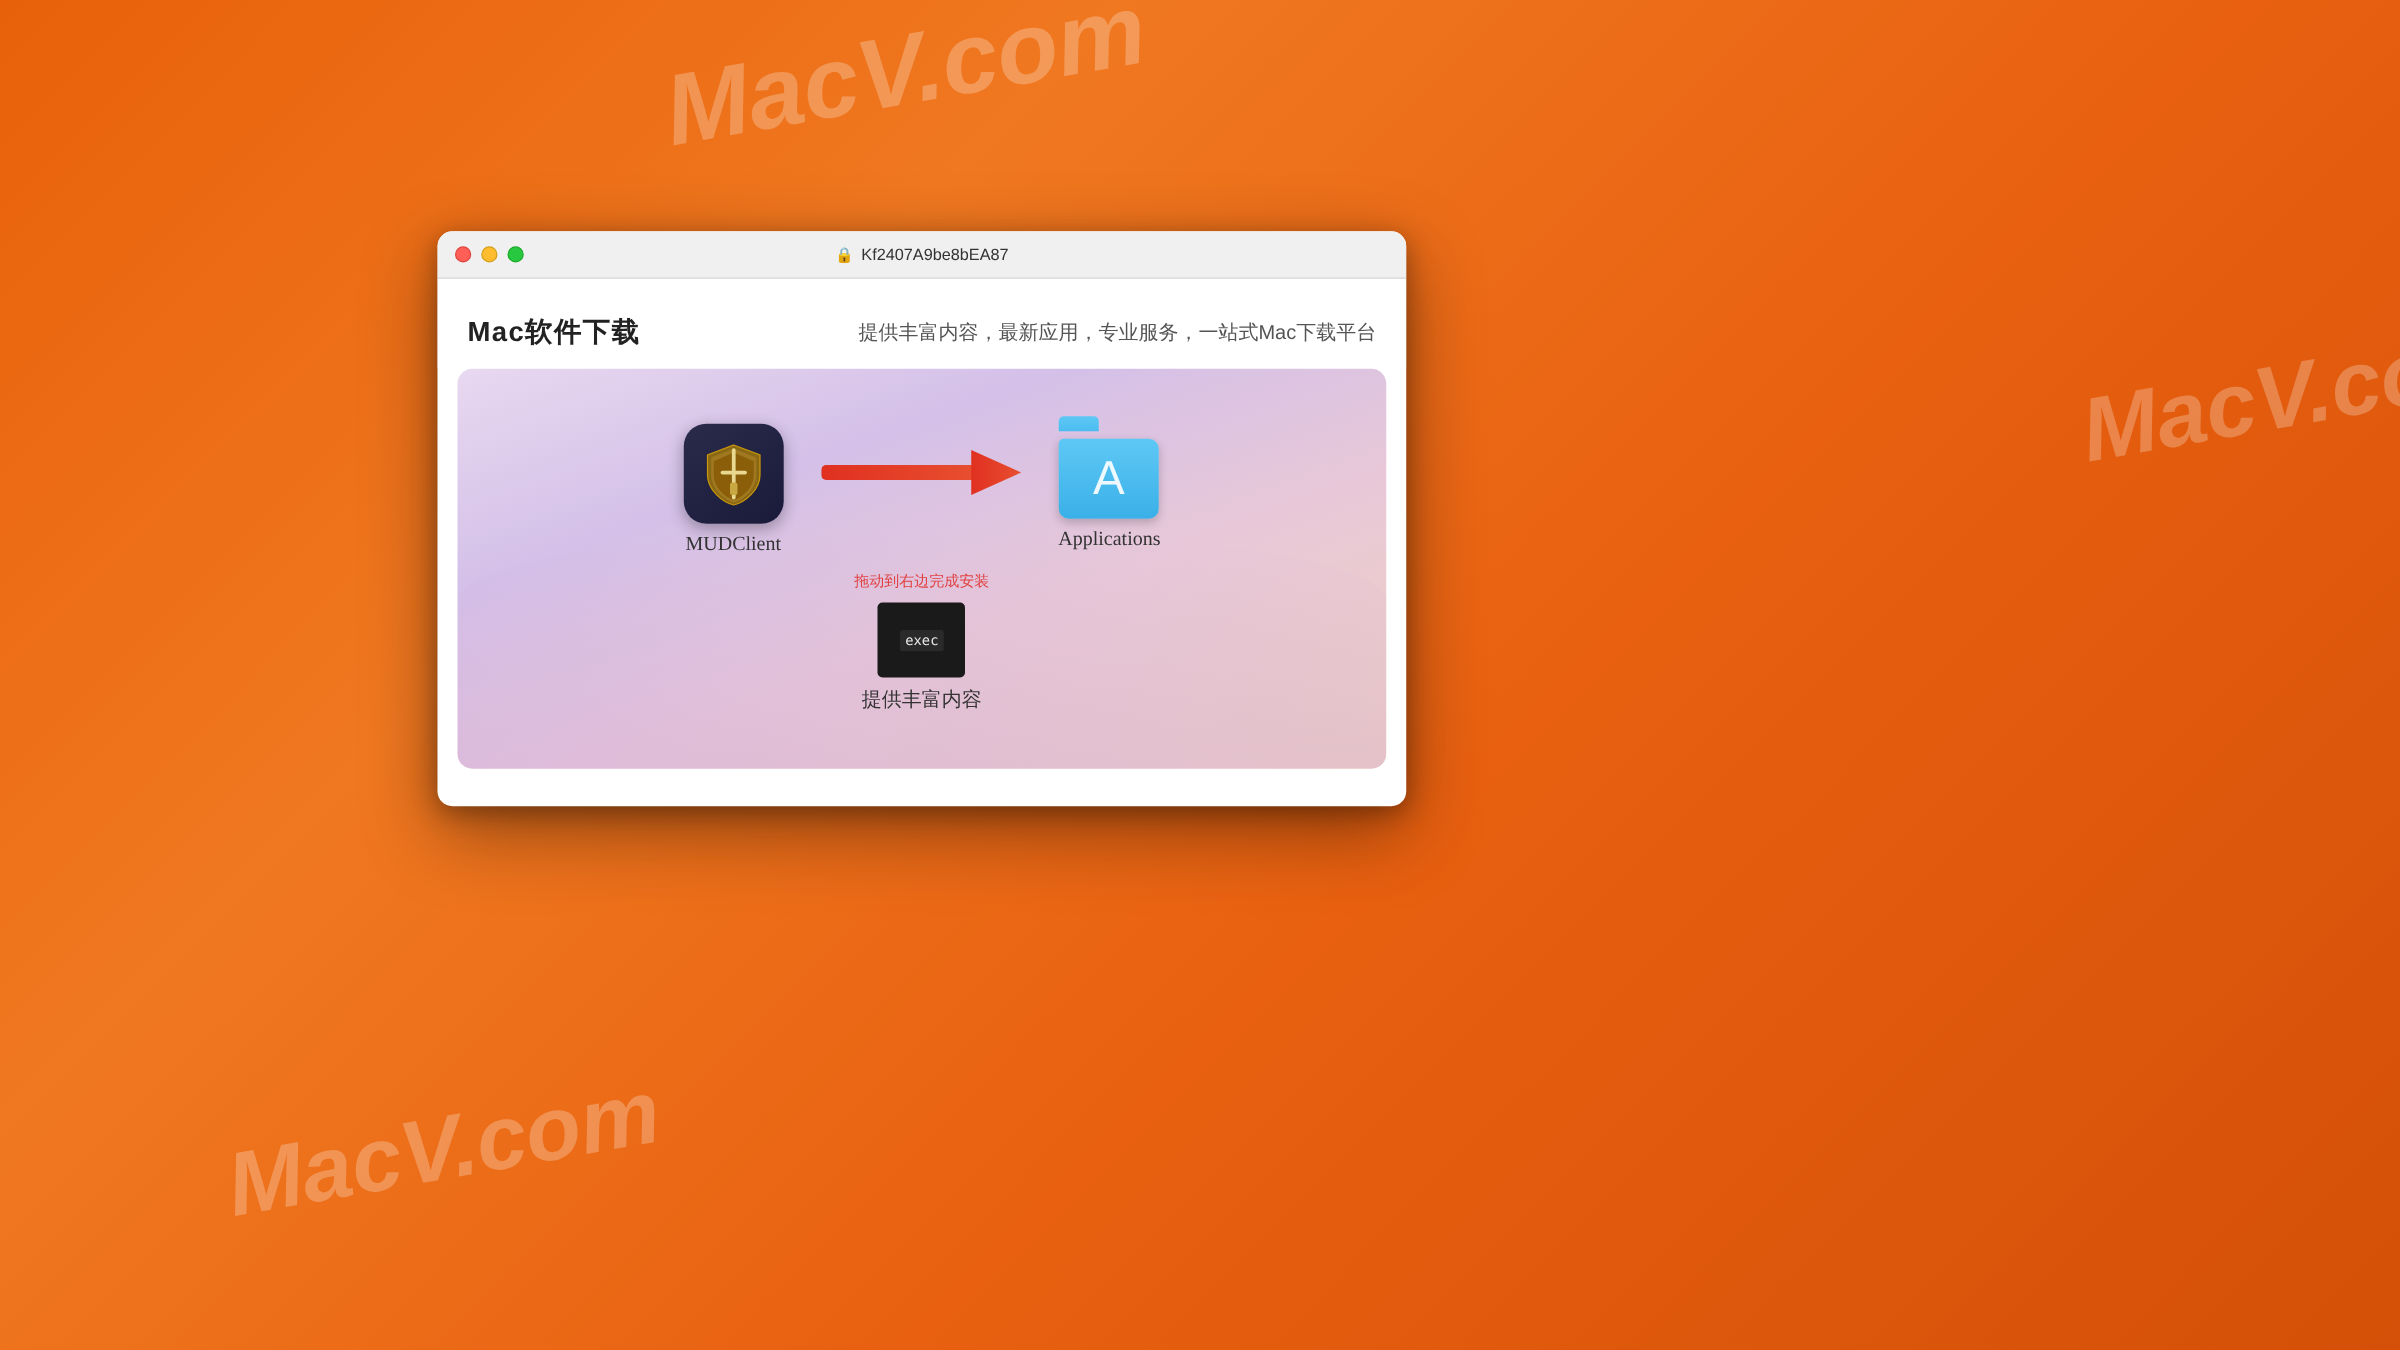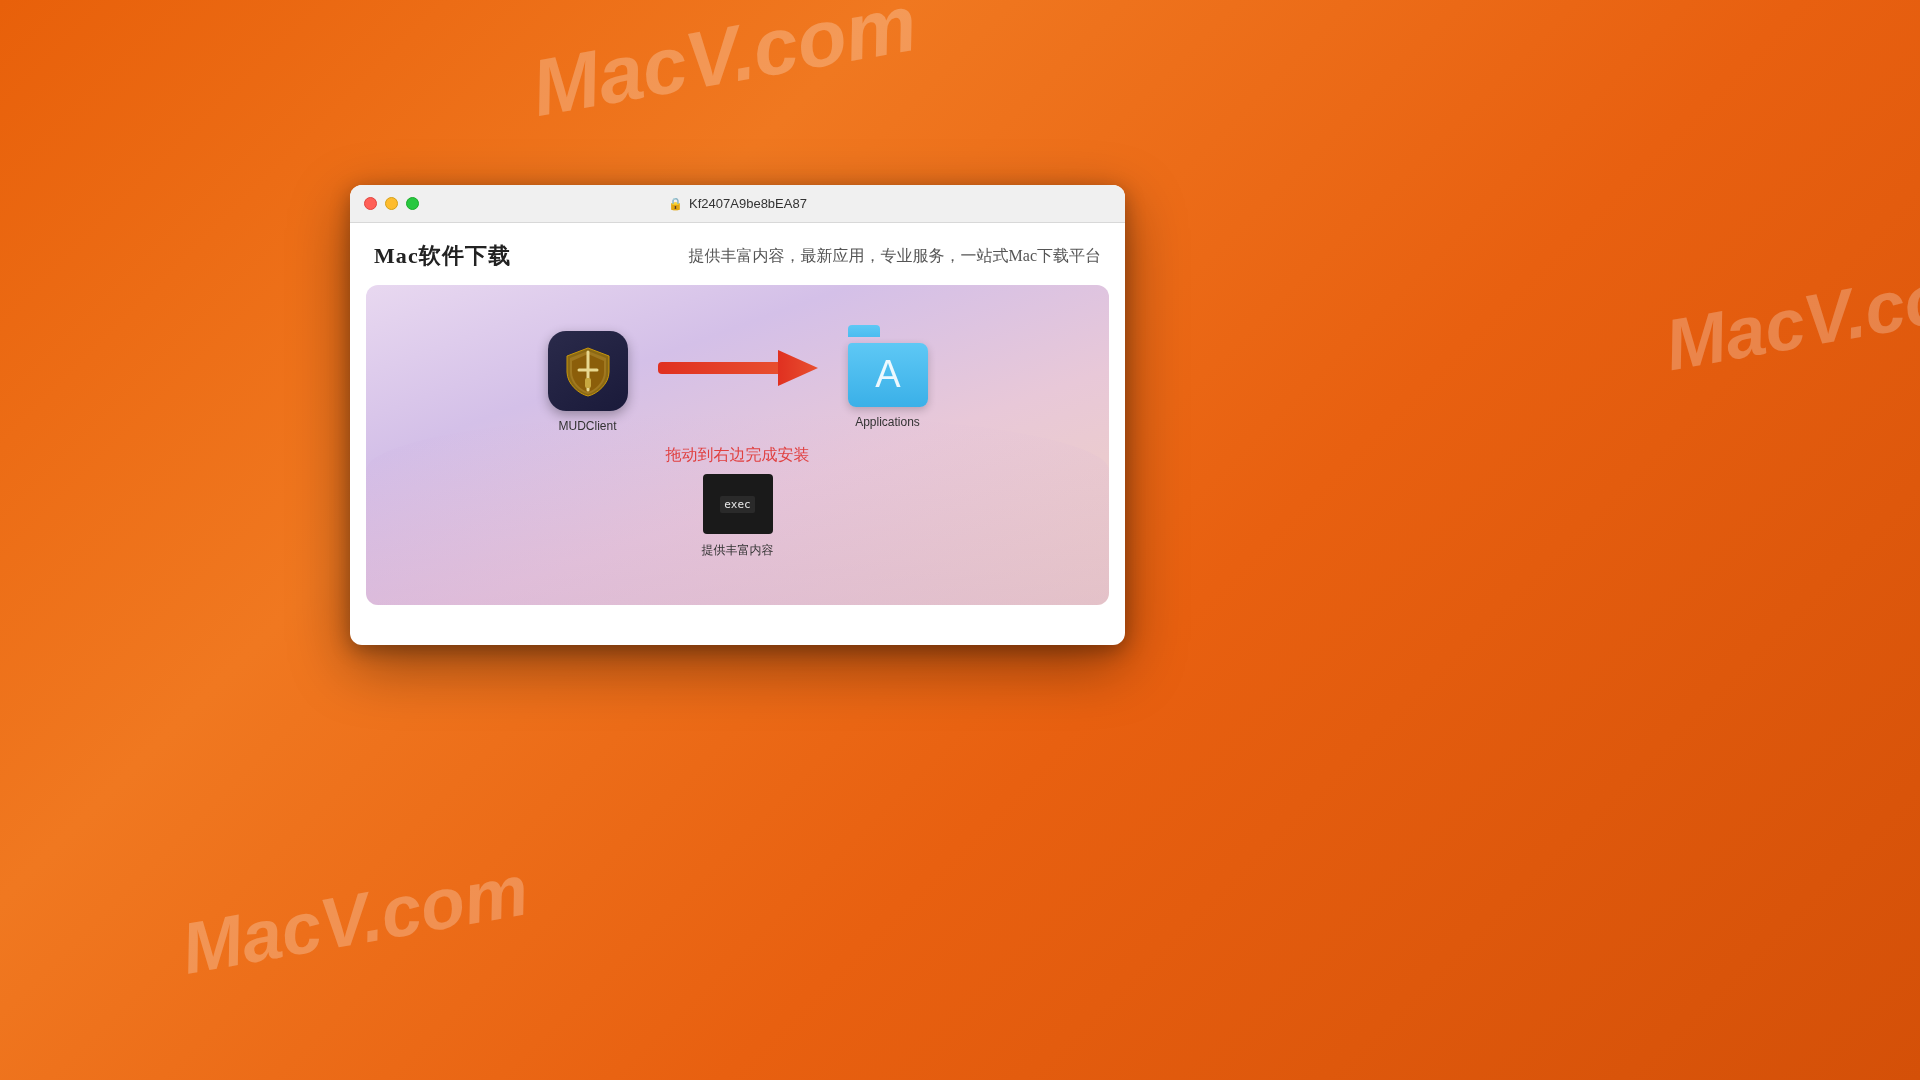--- a/index.html
+++ b/index.html
@@ -78,26 +78,25 @@
       align-items: center;
       gap: 6px;
     }
 
     .title-lock-icon {
       font-size: 12px;
     }
 
     
     .window-header {
-      padding: 18px 24px 14px 24px;
+      padding: 28px 24px 14px 24px;
       display: flex;
       align-items: center;
       justify-content: space-between;
       background: #ffffff;
-      font-family: Liberation Serif, serif;
     }
 
     .window-brand {
       font-size: 22px;
       font-weight: 600;
       color: #222;
       letter-spacing: 0.05em;
     }
 
     .window-subtitle {
@@ -199,27 +198,28 @@
       position: absolute;
       top: -10px;
       left: 0;
       width: 32px;
       height: 12px;
       background: linear-gradient(180deg, #5ec8f5 0%, #4bbcf0 100%);
       border-radius: 4px 4px 0 0;
     }
 
     .icon-label {
+      font-size: 16px;
+      color: #333;
+      font-family: Liberation Serif, serif;
+    }
+
+    
+    .drag-instruction {
       font-size: 12px;
-      color: #333;
-    }
-
-    
-    .drag-instruction {
-      font-size: 16px;
       color: #e04040;
       font-weight: 500;
       text-align: center;
       margin-bottom: 8px;
     }
 
     
     .exec-area {
       display: flex;
       flex-direction: column;

